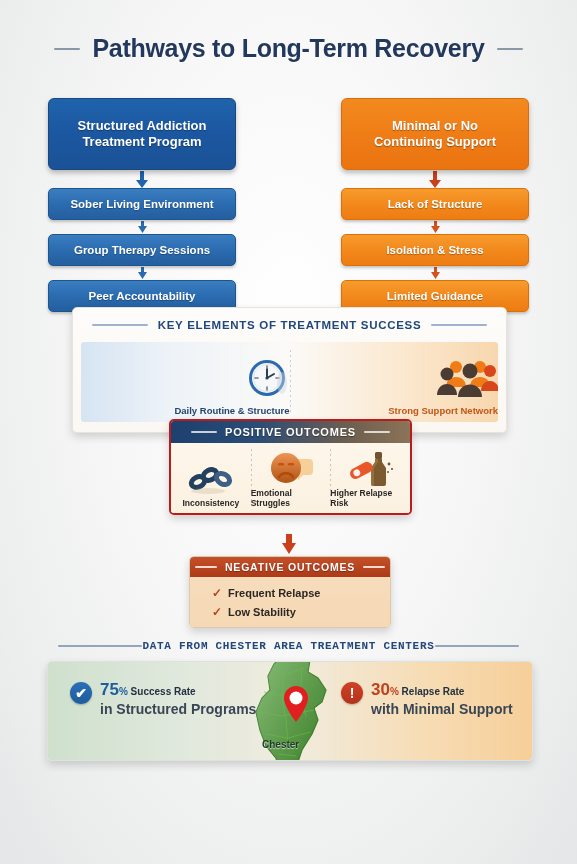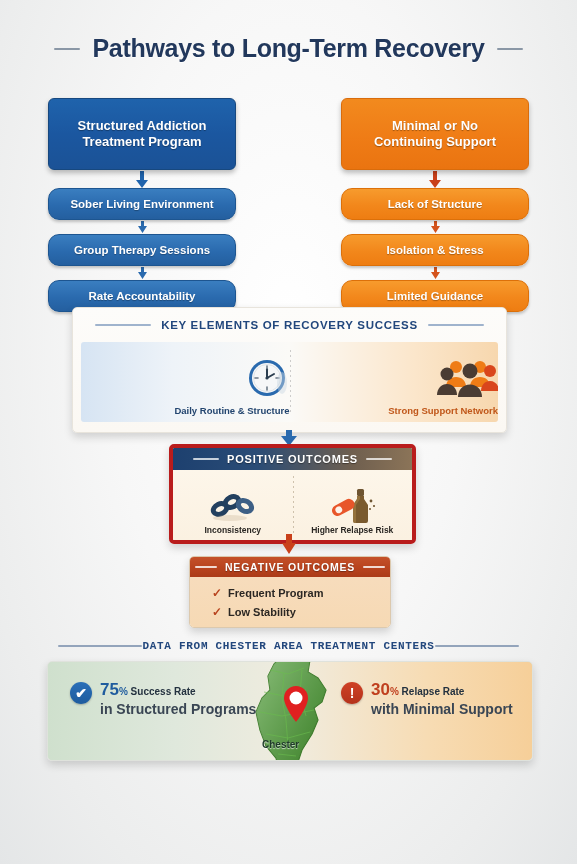--- a/index.html
+++ b/index.html
@@ -32,21 +32,21 @@
   .head-box{
     height:52px;border-radius:6px;display:flex;align-items:center;justify-content:center;
     text-align:center;color:#fff;font-weight:bold;font-size:13px;line-height:1.25;
     box-shadow:0 3px 5px rgba(0,0,0,.25);position:relative;padding:9px 8px;
     text-shadow:0 1px 1px rgba(0,0,0,.35);
   }
   .head-box.blue{background:linear-gradient(180deg,#1f63ac 0%,#1b57a0 50%,#1b5296 100%);border:1px solid #17487f;}
   .head-box.orange{background:linear-gradient(180deg,#f28a1e 0%,#ef7c16 55%,#ea7410 100%);border:1px solid #d96c0c;}
 
   .sub-box{
-    height:30px;border-radius:11px;display:flex;align-items:center;justify-content:center;
+    height:30px;border-radius:5px;display:flex;align-items:center;justify-content:center;
     color:#fff;font-weight:bold;font-size:11.5px;position:relative;
     box-shadow:0 2px 3px rgba(0,0,0,.22);text-shadow:0 1px 1px rgba(0,0,0,.3);
   }
   .sub-box.blue{background:linear-gradient(180deg,#3a7ec0 0%,#2a6aae 55%,#245f9f 100%);border:1px solid #1d5governor;border:1px solid #1d5590;}
   .sub-box.orange{background:linear-gradient(180deg,#f79b2d 0%,#f2871b 55%,#ee7d12 100%);border:1px solid #dc7009;}
 
   .arrow-gap{height:18px;display:flex;align-items:center;justify-content:center;}
   .arrow-gap.small{height:14px;}
 
   .ar{display:block;margin:0 auto;}
@@ -74,21 +74,21 @@
   .kp-cell{flex:1;display:flex;flex-direction:column;align-items:flex-end;justify-content:flex-end;
     position:relative;padding-bottom:6px;}
   .kp-cell + .kp-cell:before{
     content:"";position:absolute;left:0;top:8px;bottom:8px;width:1px;
     background:repeating-linear-gradient(180deg,rgba(120,120,120,.35) 0 2px,transparent 2px 5px);
   }
   .kp-icon{height:46px;display:flex;align-items:center;justify-content:center;}
   .kp-label{font-size:9.5px;font-weight:bold;margin-top:3px;}
 
   
-  #positive-panel{left:169px;top:444px;width:239px;height:92px;border:4px solid #b91c1c;}
+  #positive-panel{left:169px;top:419px;width:239px;height:92px;border:2px solid #b91c1c;}
   .po-head{
     height:22px;display:flex;align-items:center;justify-content:center;gap:8px;
     background:linear-gradient(90deg,#1d406f 0%,#2a4c76 35%,#6f5f4f 75%,#8b7458 100%);
     color:#fff;font-size:11px;font-weight:bold;letter-spacing:.8px;
     text-shadow:0 1px 1px rgba(0,0,0,.4);
   }
   .po-head .sh-dash{width:26px;background:rgba(255,255,255,.75);}
   .po-body{height:70px;display:flex;background:linear-gradient(180deg,#fdf6ea 0%,#fbf1e1 100%);}
   .po-cell{flex:1;display:flex;flex-direction:column;align-items:center;justify-content:flex-end;
     position:relative;padding-bottom:5px;}
@@ -182,21 +182,21 @@
       <span>Group Therapy Sessions</span>
     </div>
 
     <div class="arrow-gap small">
       <svg class="ar" width="13" height="12" viewBox="0 0 13 12">
           <path d="M5 0h3v5h3l-4.5 7L2 5h3z" fill="#2a6aae"></path>
         </svg>
     </div>
 
     <div class="sub-box blue">
-      <span>Rate Accountability</span>
+      <span>Peer Accountability</span>
     </div>
 
     <div class="big-arrow" style="margin-top:10px;">
       <svg class="ar" width="22" height="24" viewBox="0 0 22 24">
           <path d="M8 0h6v13h5l-8 11-8-11h5z" fill="#2a6aae"></path>
         </svg>
     </div>
   </div>
 
   <div class="col right">
@@ -240,21 +240,21 @@
     <div class="big-arrow" style="margin-top:10px;">
       <svg class="ar" width="22" height="24" viewBox="0 0 22 24">
           <path d="M8 0h6v13h5l-8 11-8-11h5z" fill="#d4481a"></path>
         </svg>
     </div>
   </div>
 
   <div class="panel" id="key-elements-panel">
     <div class="kp-title">
       <span class="sh-dash"></span>
-      <span>KEY ELEMENTS OF RECOVERY SUCCESS</span>
+      <span>KEY ELEMENTS OF TREATMENT SUCCESS</span>
       <span class="sh-dash"></span>
     </div>
     <div class="kp-body">
 
       <div class="kp-cell">
         <div class="kp-icon">
           <svg width="44" height="44" viewBox="0 0 44 44">
             <circle cx="21" cy="21" r="18" fill="#2a6aae"></circle>
             <circle cx="21" cy="21" r="15" fill="#f6f7f8"></circle>
             <circle cx="21" cy="21" r="13.5" fill="none" stroke="#dfe3e7" stroke-width="1"></circle>
@@ -324,20 +324,41 @@
             </g>
             <g fill="none" stroke="#3d5f85" stroke-width="5" stroke-linecap="round">
               <ellipse cx="37" cy="19" rx="7" ry="5" transform="rotate(30 37 19)"></ellipse>
             </g>
             <ellipse cx="22" cy="31" rx="17" ry="3" fill="#cbb89c" opacity=".35"></ellipse>
           </svg>
         </div>
         <div class="po-label">Inconsistency</div>
       </div>
 
+      <div class="po-cell">
+        <div class="po-icon">
+          <svg width="48" height="36" viewBox="0 0 48 36">
+            <path d="M30 9h12a4 4 0 0 1 4 4v8a4 4 0 0 1-4 4h-6l-5 5v-5z" fill="#f5c98a" opacity=".85"></path>
+            <circle cx="19" cy="18" r="15" fill="#e8711c"></circle>
+            <circle cx="19" cy="18" r="15" fill="url(#g1)" opacity=".25"></circle>
+            <g fill="#c9500d">
+              <rect x="11" y="13" width="6" height="2.4" rx="1.2"></rect>
+              <rect x="21" y="13" width="6" height="2.4" rx="1.2"></rect>
+            </g>
+            <path d="M12 27c3-5 11-5 14 0" fill="none" stroke="#b8470a" stroke-width="2.6" stroke-linecap="round"></path>
+            <defs>
+                <linearGradient id="g1" x1="0" y1="0" x2="0" y2="1">
+              <stop offset="0" stop-color="#fff"></stop>
+                  <stop offset="1" stop-color="#000"></stop>
+                </linearGradient>
+              </defs>
+          </svg>
+        </div>
+        <div class="po-label">Emotional Struggles</div>
+      </div>
 
       <div class="po-cell">
         <div class="po-icon">
           <svg width="50" height="36" viewBox="0 0 50 36">
             <rect x="30" y="2" width="7" height="7" rx="1.5" fill="#6e5430"></rect>
             <path d="M30 9h7v3l4 6v16a2 2 0 0 1-2 2h-11a2 2 0 0 1-2-2V18l4-6z" fill="#7a5a2e"></path>
             <path d="M30 9h3v3l-4 6v18h-1a2 2 0 0 1-2-2V18l4-6z" fill="#a07a42" opacity=".7"></path>
             <g transform="rotate(-28 16 20)">
               <rect x="4" y="15" width="24" height="11" rx="5.5" fill="#e8562a"></rect>
               <circle cx="11" cy="20.5" r="3.4" fill="#fdf3ea"></circle>
@@ -363,21 +384,21 @@
 
   <div class="panel" id="negative-panel">
     <div class="no-head">
       <span class="sh-dash"></span>
       <span>NEGATIVE OUTCOMES</span>
       <span class="sh-dash"></span>
     </div>
     <div class="no-body">
       <div class="no-item">
         <span class="no-check">✓</span>
-        <span class="no-text">Frequent Program</span>
+        <span class="no-text">Frequent Relapse</span>
       </div>
       <div class="no-item">
         <span class="no-check">✓</span>
         <span class="no-text">Low Stability</span>
       </div>
     </div>
   </div>
 
   <div id="data-head">
     <span class="sh-dash"></span>

